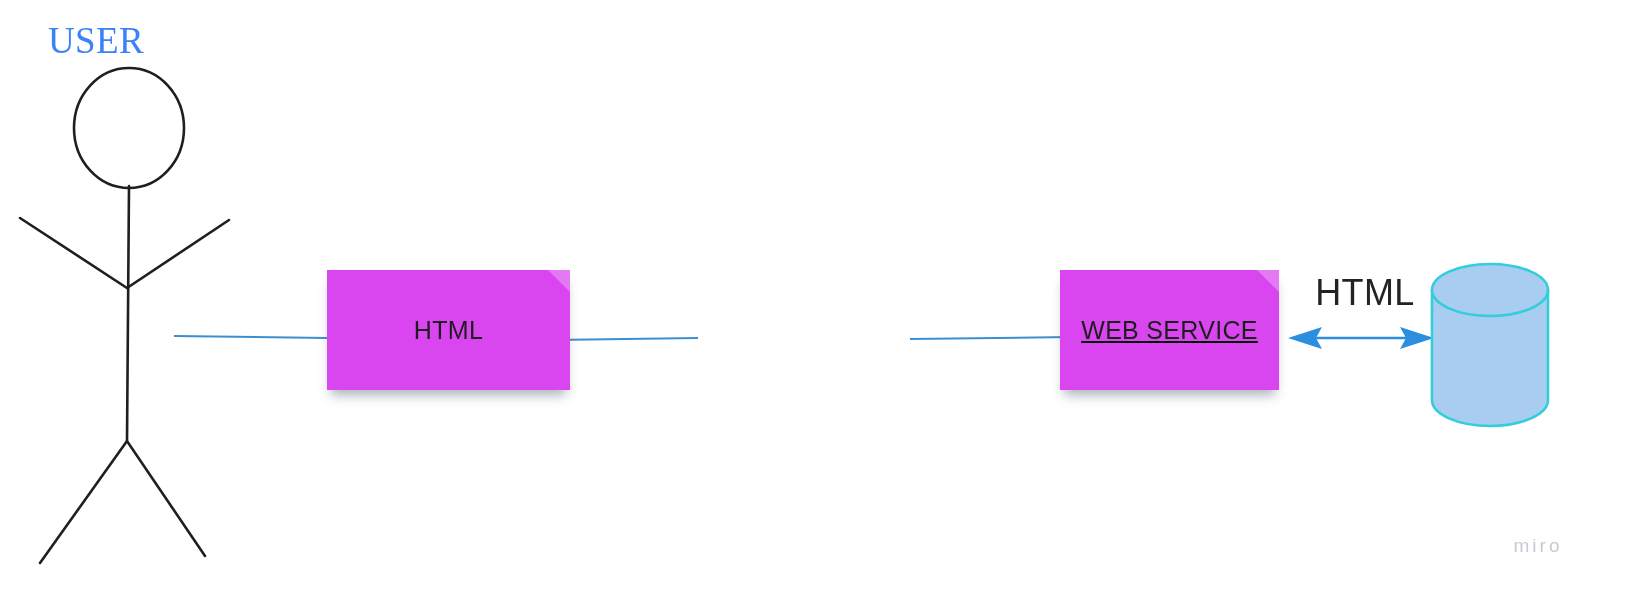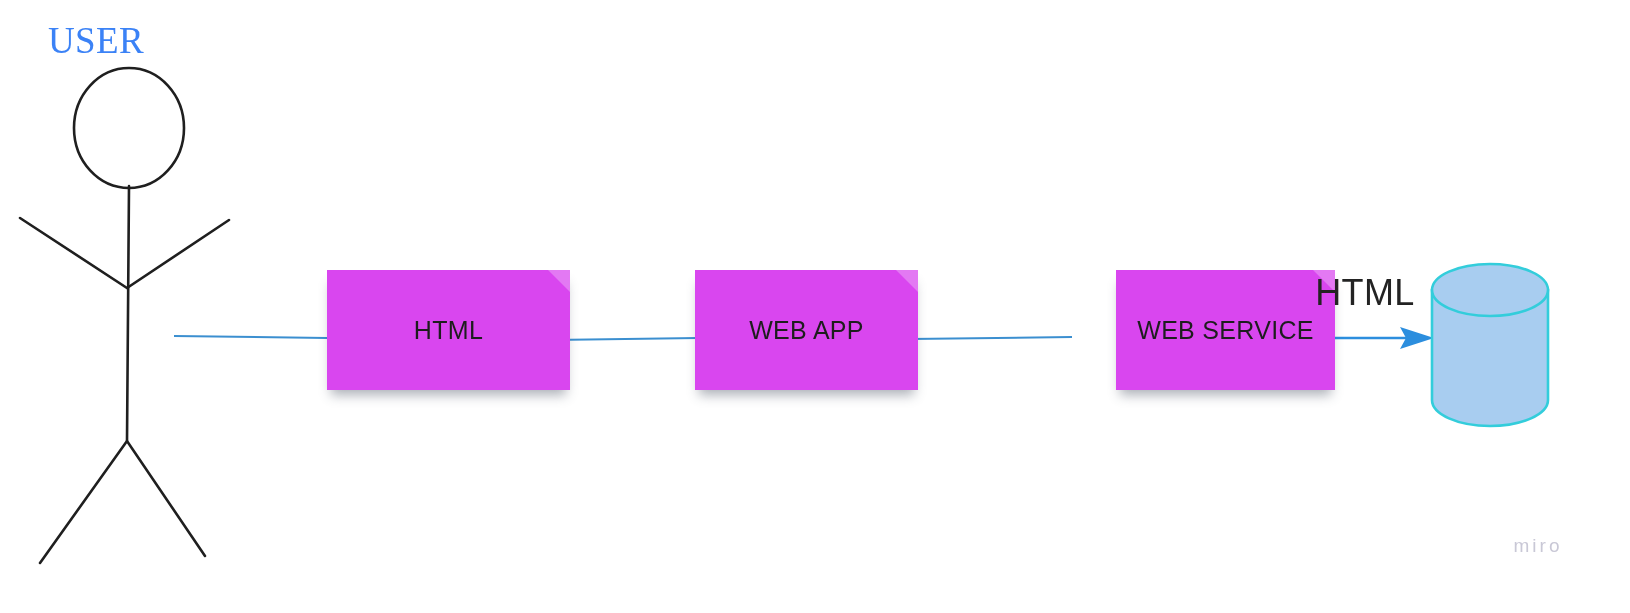--- a/index.html
+++ b/index.html
@@ -61,21 +61,21 @@
     font-size: 25px;
     line-height: 28px;
     color: #1d1d1d;
     letter-spacing: 0.3px;
     white-space: nowrap;
     position: relative;
     z-index: 2;
   }
   #note-html  { left: 327px; top: 270px; width: 243px; height: 120px; }
   #note-app   { left: 695px; top: 270px; width: 223px; height: 120px; }
-  #note-svc   { left: 1116px; top: 270px; width: 219px; height: 120px; }
+  #note-svc   { left: 1060px; top: 270px; width: 219px; height: 120px; text-decoration: underline; }
 
   
   .data-label {
     position: absolute;
     left: 1300px;
     top: 272px;
     width: 130px;
     text-align: center;
     font-size: 36px;
     line-height: 42px;
@@ -128,23 +128,20 @@
       <ellipse cx="1490" cy="290" rx="58" ry="26" fill="#a8cdf0" stroke="#33cddb" stroke-width="2.6"></ellipse>
     </g>
   </svg>
 
   <div class="actor-label">USER</div>
 
   <div class="note" id="note-html">
     <span class="note-label">HTML</span>
   </div>
 
-  <div class="note" id="note-app">
-    <span class="note-label">WEB APP</span>
-  </div>
 
   <div class="note" id="note-svc">
     <span class="note-label">WEB SERVICE</span>
   </div>
 
   <div class="data-label">HTML</div>
 
   <div class="watermark">miro</div>
 
 </div>

